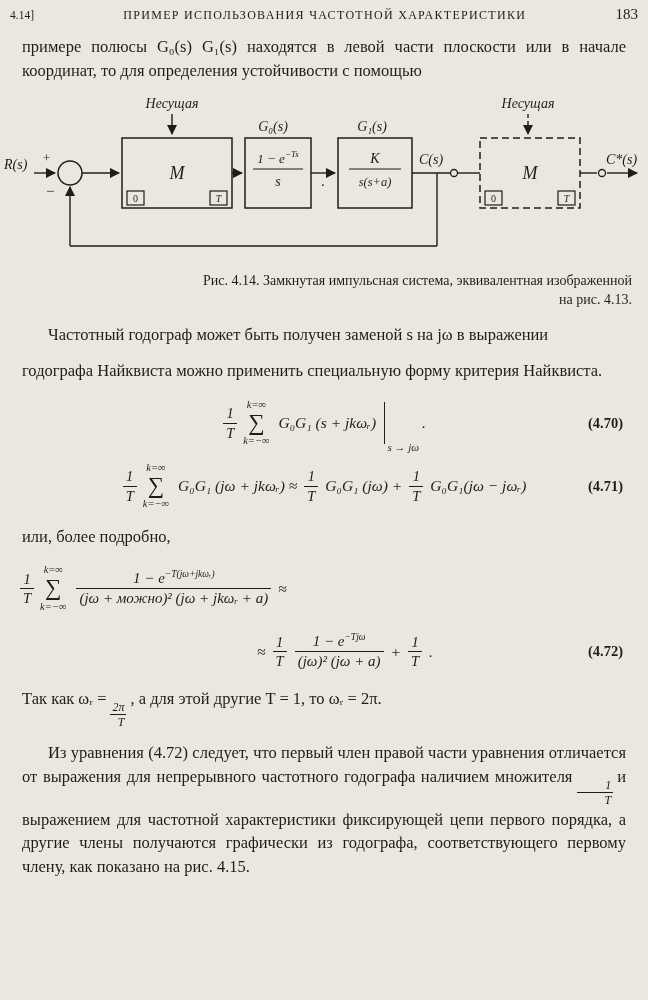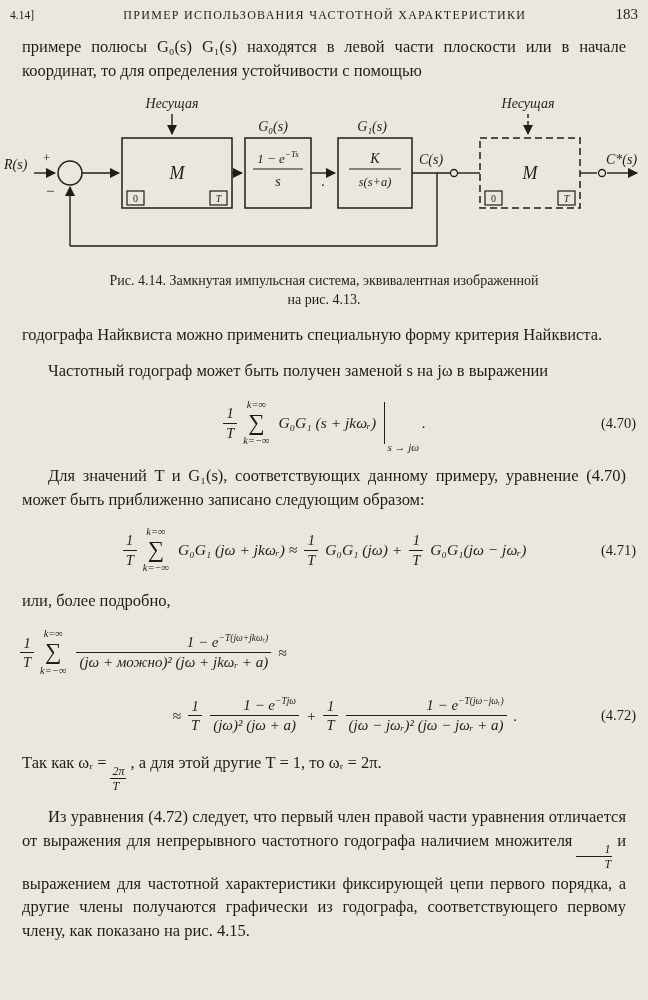--- a/index.html
+++ b/index.html
@@ -15,42 +15,42 @@
   .h-title{font-size:12px;letter-spacing:1.3px;}
   .h-page{font-size:15px;}
   
   p.bt{font-size:16.5px;line-height:23.5px;text-align:justify;margin:12px;}
   .mt{margin-top:13px;}
   .ind{text-indent:26px;}
   
   .fig{margin:10px -10px 0;}
   .fig svg{display:block;}
   svg text{fill:#201d18;font-family:"Liberation Serif", serif;}
-  .figcap{text-align:center;font-size:14px;line-height:18.5px;margin:12px 8px 14px;}
+  .figcap{text-align:right;font-size:14px;line-height:18.5px;margin:12px 16px 14px;}
   
   .eq{position:relative;display:flex;align-items:center;justify-content:center;
       font-style:italic;font-size:15.5px;margin:7px 0;}
-  .eqtag{position:absolute;right:2px;font-style:normal;font-size:14.5px;}
+  .eqtag{position:absolute;right:15px;font-style:normal;font-size:14.5px;font-weight:bold;}
   .frac{display:inline-flex;flex-direction:column;align-items:stretch;text-align:center;
         line-height:1.25;margin:0 4px;font-size:14.5px;}
   .frac .fn{border-bottom:1.2px solid currentColor;padding:0 3px;white-space:nowrap;}
   .frac .fd{padding:0 3px;white-space:nowrap;}
-  .frac.big{font-size:15px;text-align:right;}
+  .frac.big{font-size:15px;}
   .sum{display:inline-flex;flex-direction:column;align-items:center;line-height:1;margin:0 6px 0 2px;}
   .sum .lim{font-size:10.5px;line-height:1.15;white-space:nowrap;}
   .sum .sg{font-size:23px;font-style:normal;line-height:1.05;}
   .etext{margin:0 3px;white-space:nowrap;}
   sup{font-size:9.5px;}
   .evw{display:inline-flex;align-items:flex-end;margin-left:5px;}
   .vbar{width:1.3px;height:42px;background:currentColor;display:inline-block;}
   .cond{font-size:11px;transform:translateY(9px);margin-left:2px;white-space:nowrap;}
   .eq-left{justify-content:flex-start;padding-left:6px;}
   .eq-shift{padding-left:42px;}
   
-  .ifrac{display:inline-flex;flex-direction:column;align-items:flex-start;text-align:center;
+  .ifrac{display:inline-flex;flex-direction:column;align-items:flex-end;text-align:center;
          font-size:12px;line-height:1.2;vertical-align:-7px;margin:0 4px;font-style:italic;}
   .ifrac .fn{border-bottom:1px solid currentColor;padding:0 2px;}
   .ifrac .fd{padding:0 2px;}
 </style>
 </head>
 <body>
 
 <div class="page">
 
   <header class="hdr">
@@ -127,43 +127,42 @@
       <line x1="437" y1="152" x2="70" y2="152" stroke="#201d18" stroke-width="1.4"></line>
       <line x1="70" y1="152" x2="70" y2="93" stroke="#201d18" stroke-width="1.4" marker-end="url(#arr)"></line>
     </svg>
 
     <figcaption class="figcap">
       <div>Рис. 4.14. Замкнутая импульсная система, эквивалентная изображенной</div>
       <div>на рис. 4.13.</div>
     </figcaption>
   </figure>
 
+  <p class="bt ind">Частотный годограф может быть получен заменой s на jω в выражении</p>
   <p class="bt">годографа Найквиста можно применить специальную форму критерия Найквиста.</p>
-  <p class="bt ind">Частотный годограф может быть получен заменой s на jω в выражении</p>
 
   <div class="eq" style="min-height:58px;">
     <span class="frac">
       <span class="fn">1</span>
       <span class="fd">T</span>
     </span>
     <span class="sum">
       <span class="lim">k=∞</span>
       <span class="sg">∑</span>
       <span class="lim">k=−∞</span>
     </span>
     <span class="etext">G₀G₁ (s + jkωᵣ)</span>
     <span class="evw">
       <span class="vbar"></span>
       <span class="cond">s → jω</span>
     </span>
     <span class="etext">.</span>
     <span class="eqtag">(4.70)</span>
   </div>
 
-  <p class="bt ind">Для значений T и G₁(s), соответствующих данному примеру, уравнение (4.70) может быть приближенно записано следующим образом:</p>
 
   <div class="eq" style="min-height:54px;">
     <span class="frac">
       <span class="fn">1</span>
       <span class="fd">T</span>
     </span>
     <span class="sum">
       <span class="lim">k=∞</span>
       <span class="sg">∑</span>
       <span class="lim">k=−∞</span>
@@ -208,24 +207,20 @@
       <span class="fd">T</span>
     </span>
     <span class="frac big">
       <span class="fn"><span>1 − e</span><sup>−Tjω</sup></span>
       <span class="fd">(jω)² (jω + a)</span>
     </span>
     <span class="etext">+</span>
     <span class="frac">
       <span class="fn">1</span>
       <span class="fd">T</span>
-    </span>
-    <span class="frac big">
-      <span class="fn"><span>1 − e</span><sup>−T(jω−jωᵣ)</sup></span>
-      <span class="fd">(jω − jωᵣ)² (jω − jωᵣ + a)</span>
     </span>
     <span class="etext">.</span>
     <span class="eqtag">(4.72)</span>
   </div>
 
   <p class="bt" style="margin-top:6px;">
     <span>Так как ωᵣ =</span><span class="ifrac">
         <span class="fn">2π</span>
         <span class="fd">T</span>
       </span><span>, а для этой другие T = 1, то ωᵣ = 2π.</span>

